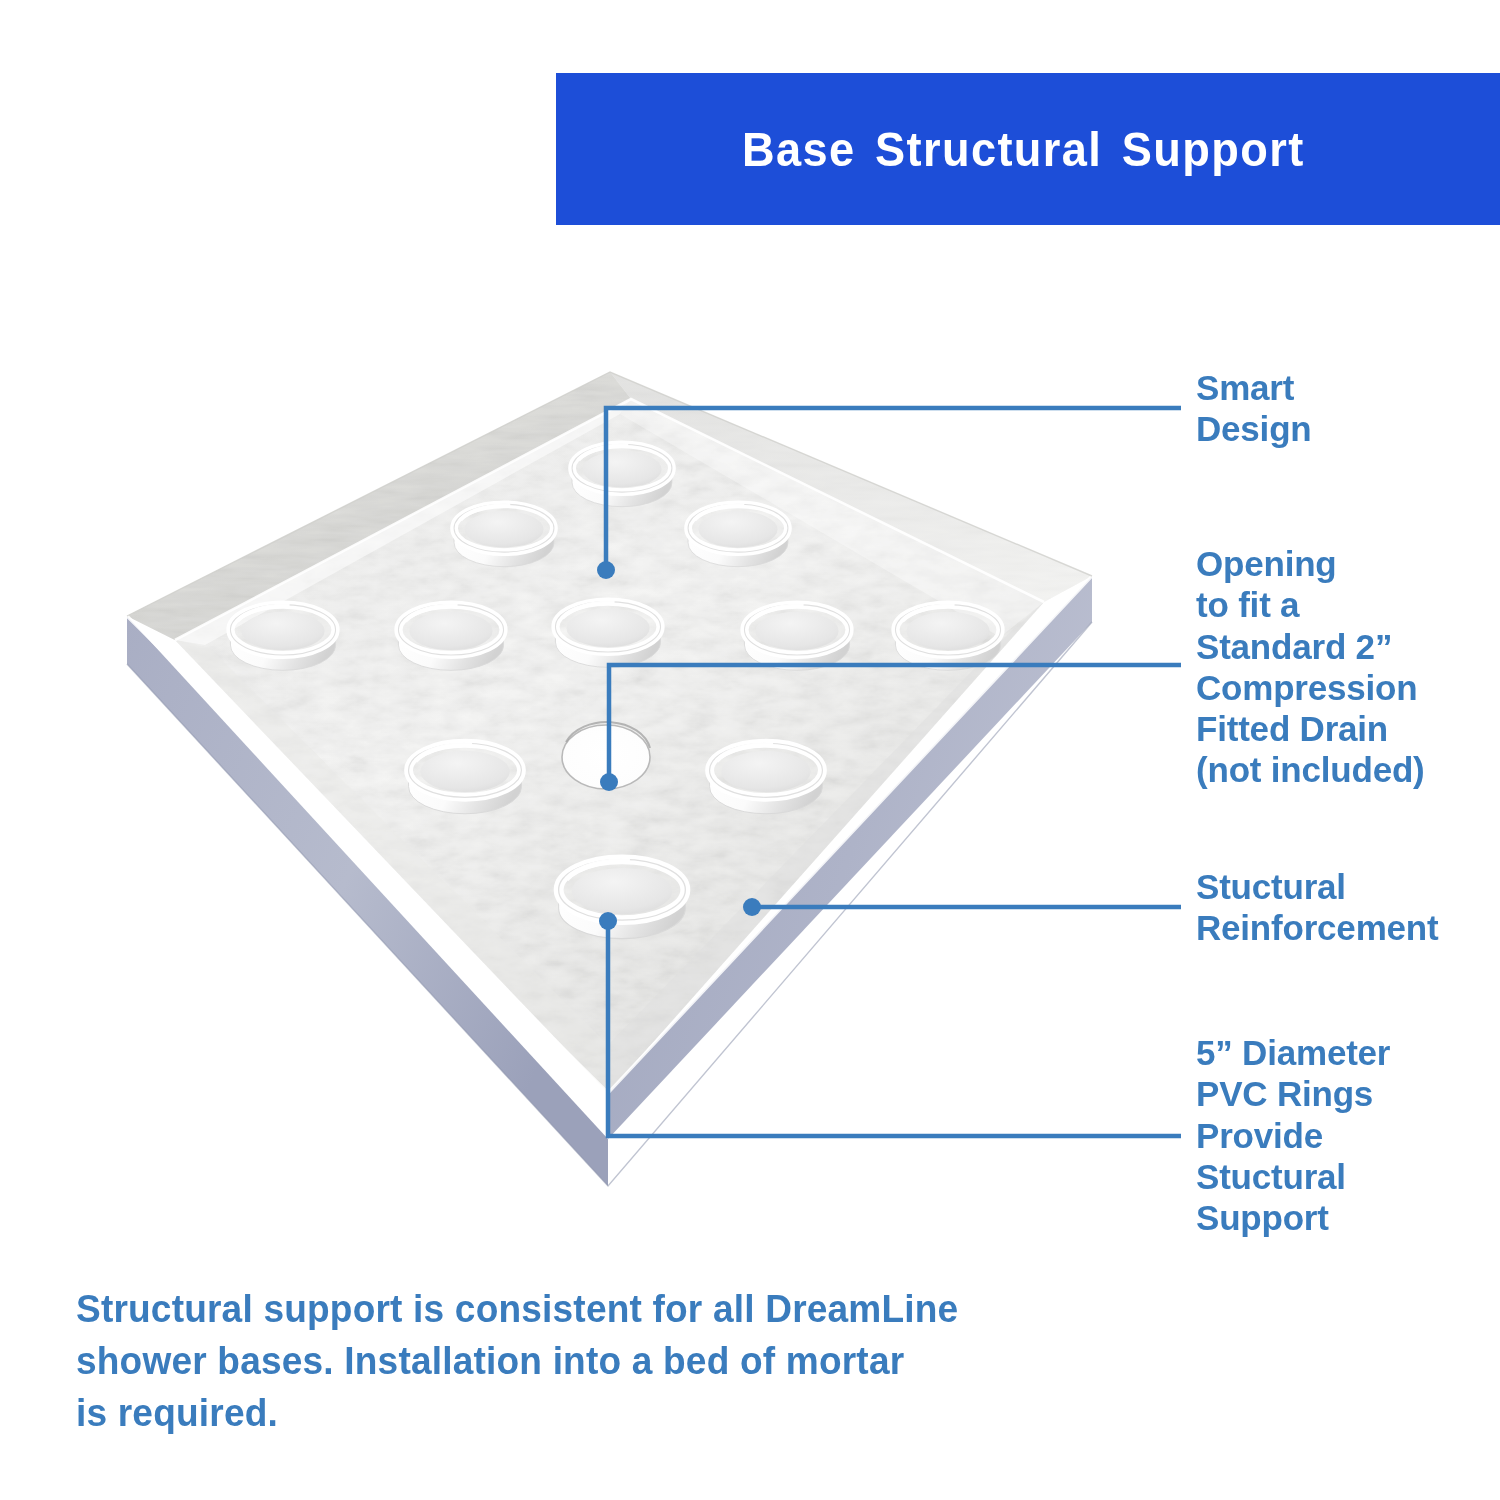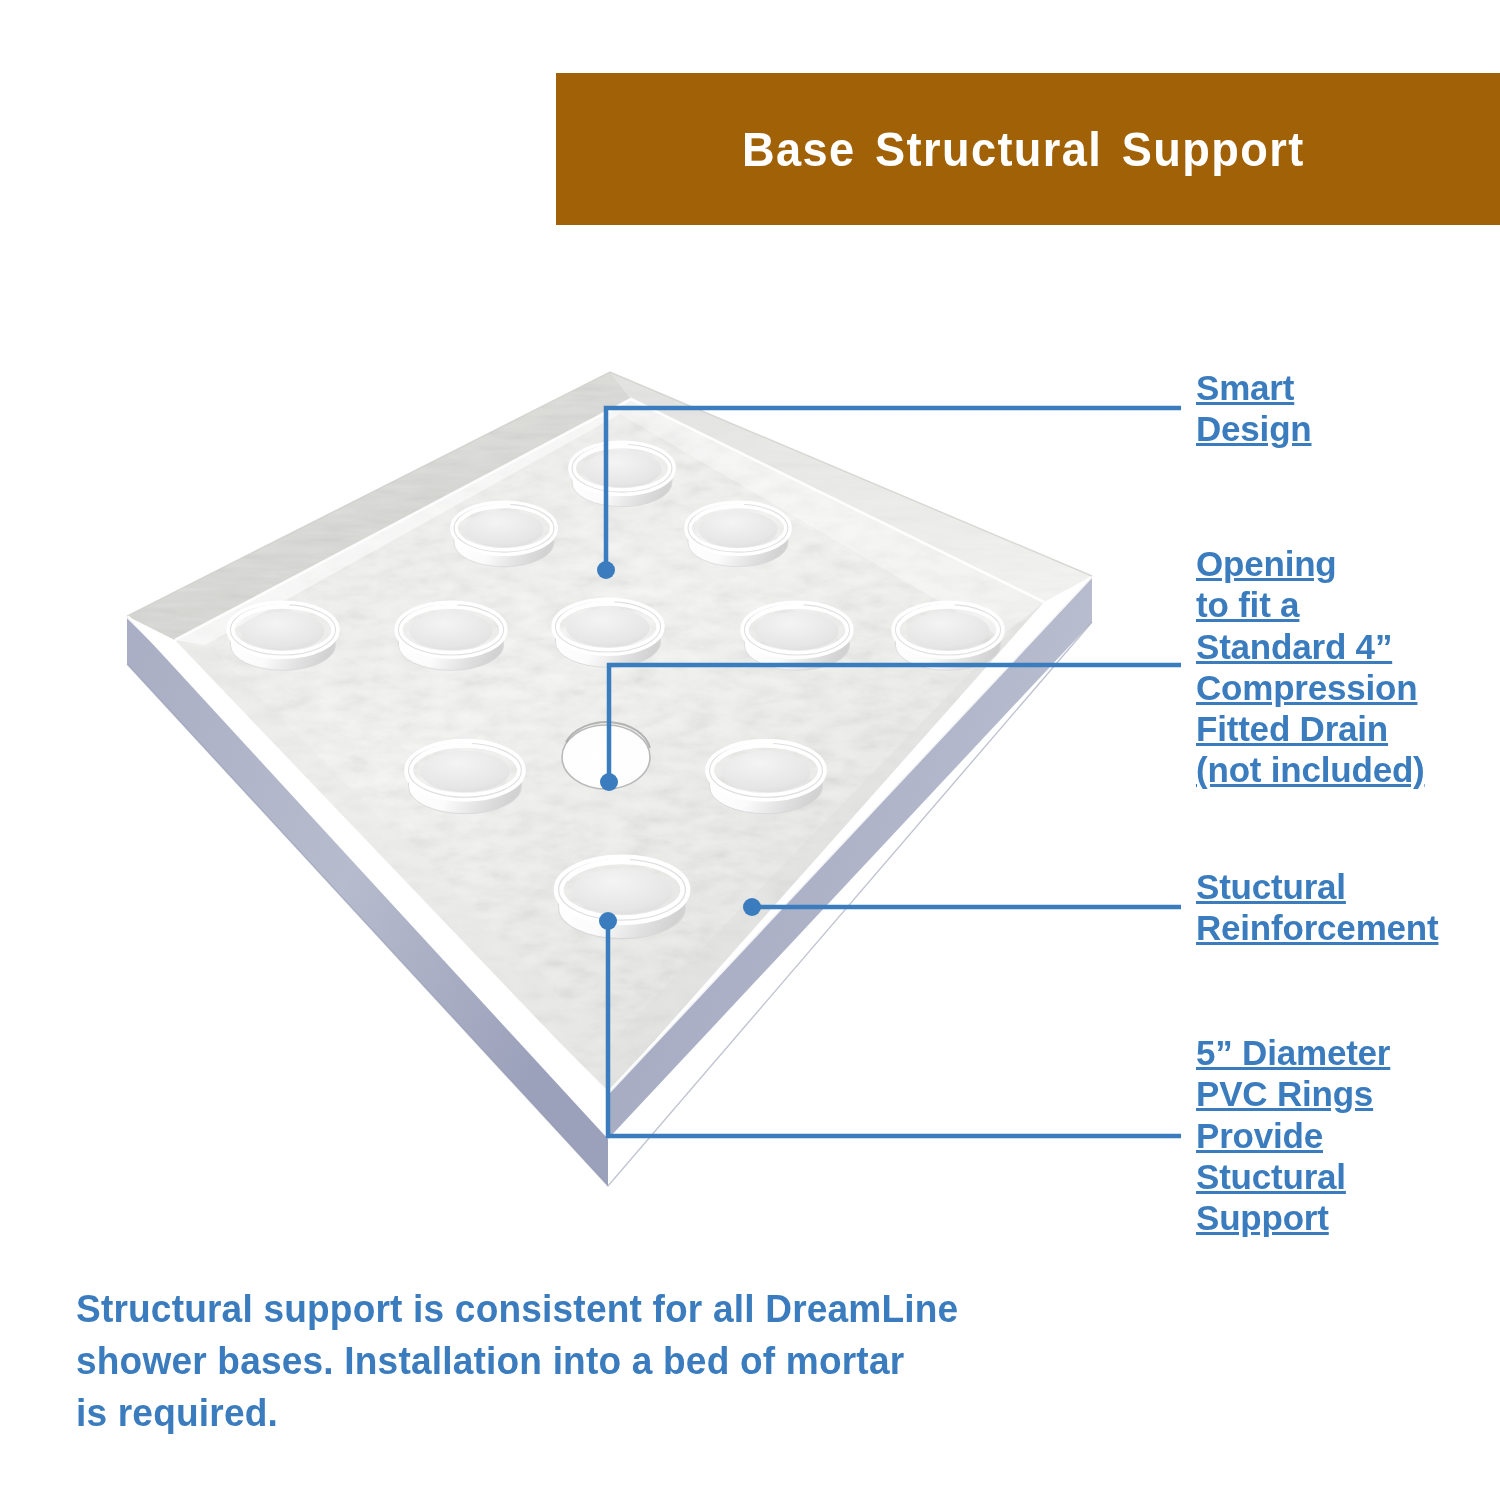--- a/index.html
+++ b/index.html
@@ -16,21 +16,21 @@
     -webkit-font-smoothing: antialiased;
   }
 
   
   #header-banner {
     position: absolute;
     left: 556px;
     top: 73px;
     width: 944px;
     height: 152px;
-    background: #a16207;
+    background: #1d4ed8;
     display: flex;
     align-items: center;
     justify-content: center;
     box-sizing: border-box;
     padding-right: 10px;
   }
   #header-title {
     color: #ffffff;
     font-size: 48px;
     font-weight: 700;
@@ -53,21 +53,20 @@
 
   
   .callout-label {
     position: absolute;
     color: #3a7cbd;
     font-weight: 700;
     font-size: 35px;
     line-height: 1.18;
     letter-spacing: -0.2px;
     white-space: pre-line;
-    text-decoration: underline;
   }
   #label-smart-design { left: 1196px; top: 367px; }
   #label-drain-opening { left: 1196px; top: 543px; }
   #label-fiberglass { left: 1196px; top: 866px; }
   #label-pvc-rings { left: 1196px; top: 1032px; }
 
   
   #footer-caption {
     position: absolute;
     left: 76px;
@@ -249,21 +248,21 @@
     <circle cx="752" cy="907" r="9"></circle>
     <circle cx="608" cy="921" r="9"></circle>
   </g>
 </svg>
 
 <div class="callout-label" id="label-smart-design">Smart
 Design</div>
 
 <div class="callout-label" id="label-drain-opening">Opening
 to fit a
-Standard 4”
+Standard 2”
 Compression
 Fitted Drain
 (not included)</div>
 
 <div class="callout-label" id="label-fiberglass">Stuctural
 Reinforcement</div>
 
 <div class="callout-label" id="label-pvc-rings">5” Diameter
 PVC Rings
 Provide

